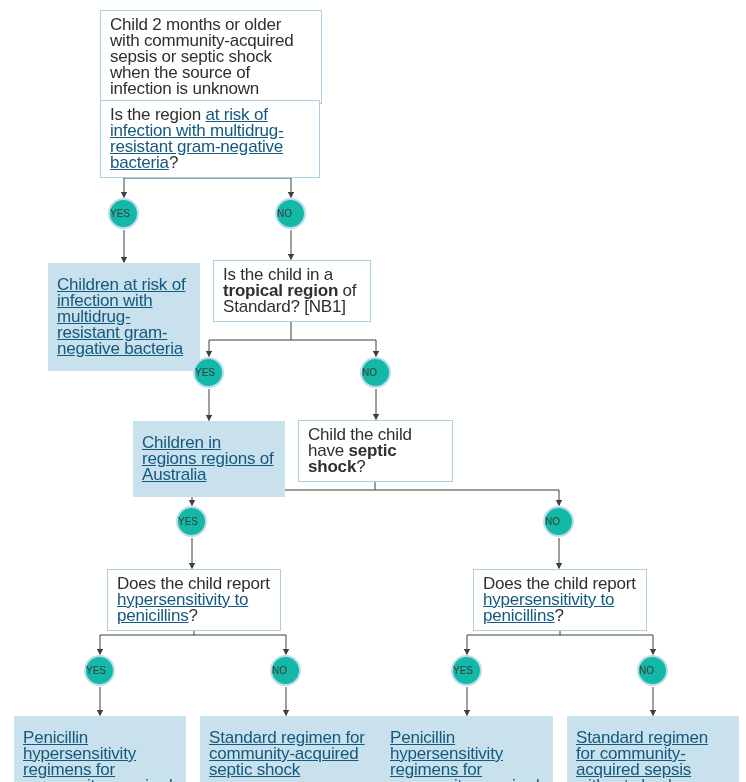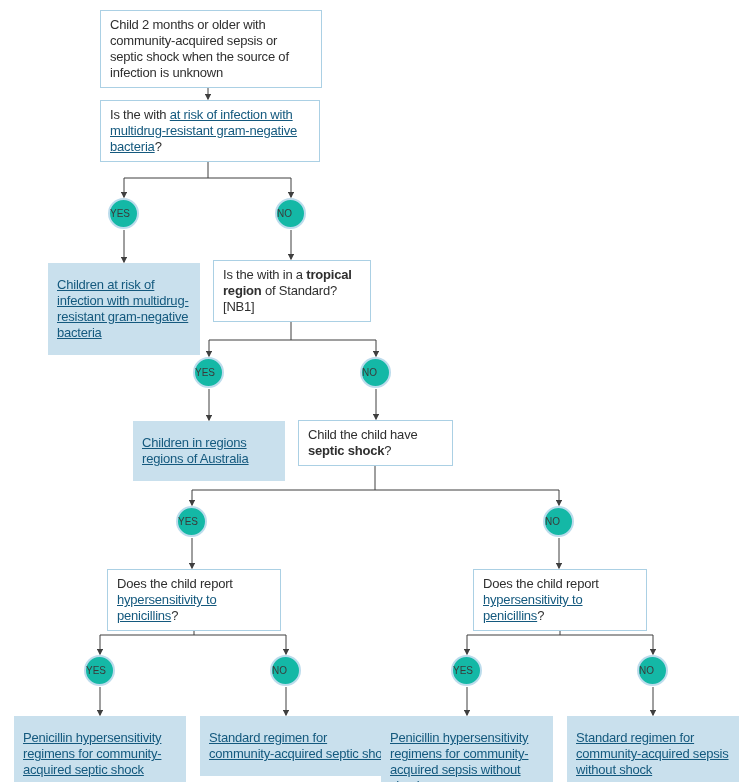--- a/index.html
+++ b/index.html
@@ -14,21 +14,21 @@
     height: 782px;
     background: #ffffff;
     overflow: hidden;
   }
   .lines { position: absolute; left: 0; top: 0; }
   .c, .ca { stroke: var(--line, #3f3f3f); stroke-width: 1; fill: none; }
   .ah-tip { fill: var(--line, #3f3f3f); }
 
   .node {
     position: absolute;
-    font-size: 13px;
+    font-size: 17px;
     line-height: 16px;
     letter-spacing: -0.2px;
     color: var(--text, #2f2f2f);
   }
   .qbox {
     background: #ffffff;
     border: 1.5px solid var(--box_border, #abd0e4);
     padding: 6px 9px;
   }
   .rbox {
@@ -103,36 +103,36 @@
     <path class="ca" marker-end="url(#ah)" d="M286 687 V715"></path>
     <path class="ca" marker-end="url(#ah)" d="M467 687 V715"></path>
     <path class="ca" marker-end="url(#ah)" d="M653 687 V715"></path>
   </svg>
 
   <div class="node qbox" style="left:100px;top:10px;width:222px;min-height:58px">
     <span>Child 2 months or older with community-acquired sepsis or septic shock when the source of infection is unknown</span>
   </div>
 
   <div class="node qbox" style="left:100px;top:100px;width:220px;min-height:57px">
-    <span>Is the with </span><a class="flink">at risk of infection with multidrug-resistant gram-negative bacteria</a><span>?</span>
+    <span>Is the region </span><a class="flink">at risk of infection with multidrug-resistant gram-negative bacteria</a><span>?</span>
   </div>
 
   <div class="circle" style="left:108px;top:198px">
     <span>YES</span>
   </div>
   <div class="circle" style="left:275px;top:198px">
     <span>NO</span>
   </div>
 
   <div class="node rbox" style="left:48px;top:263px;width:152px;min-height:50px">
     <a class="flink">Children at risk of infection with multidrug-resistant gram-negative bacteria</a>
   </div>
 
   <div class="node qbox" style="left:213px;top:260px;width:158px;min-height:55px">
-    <span>Is the with in a </span><b>tropical region</b><span> of Standard? [NB1]</span>
+    <span>Is the child in a </span><b>tropical region</b><span> of Standard? [NB1]</span>
   </div>
 
   <div class="circle" style="left:193px;top:357px">
     <span>YES</span>
   </div>
   <div class="circle" style="left:360px;top:357px">
     <span>NO</span>
   </div>
 
   <div class="node rbox" style="left:133px;top:421px;width:152px;min-height:44px">

